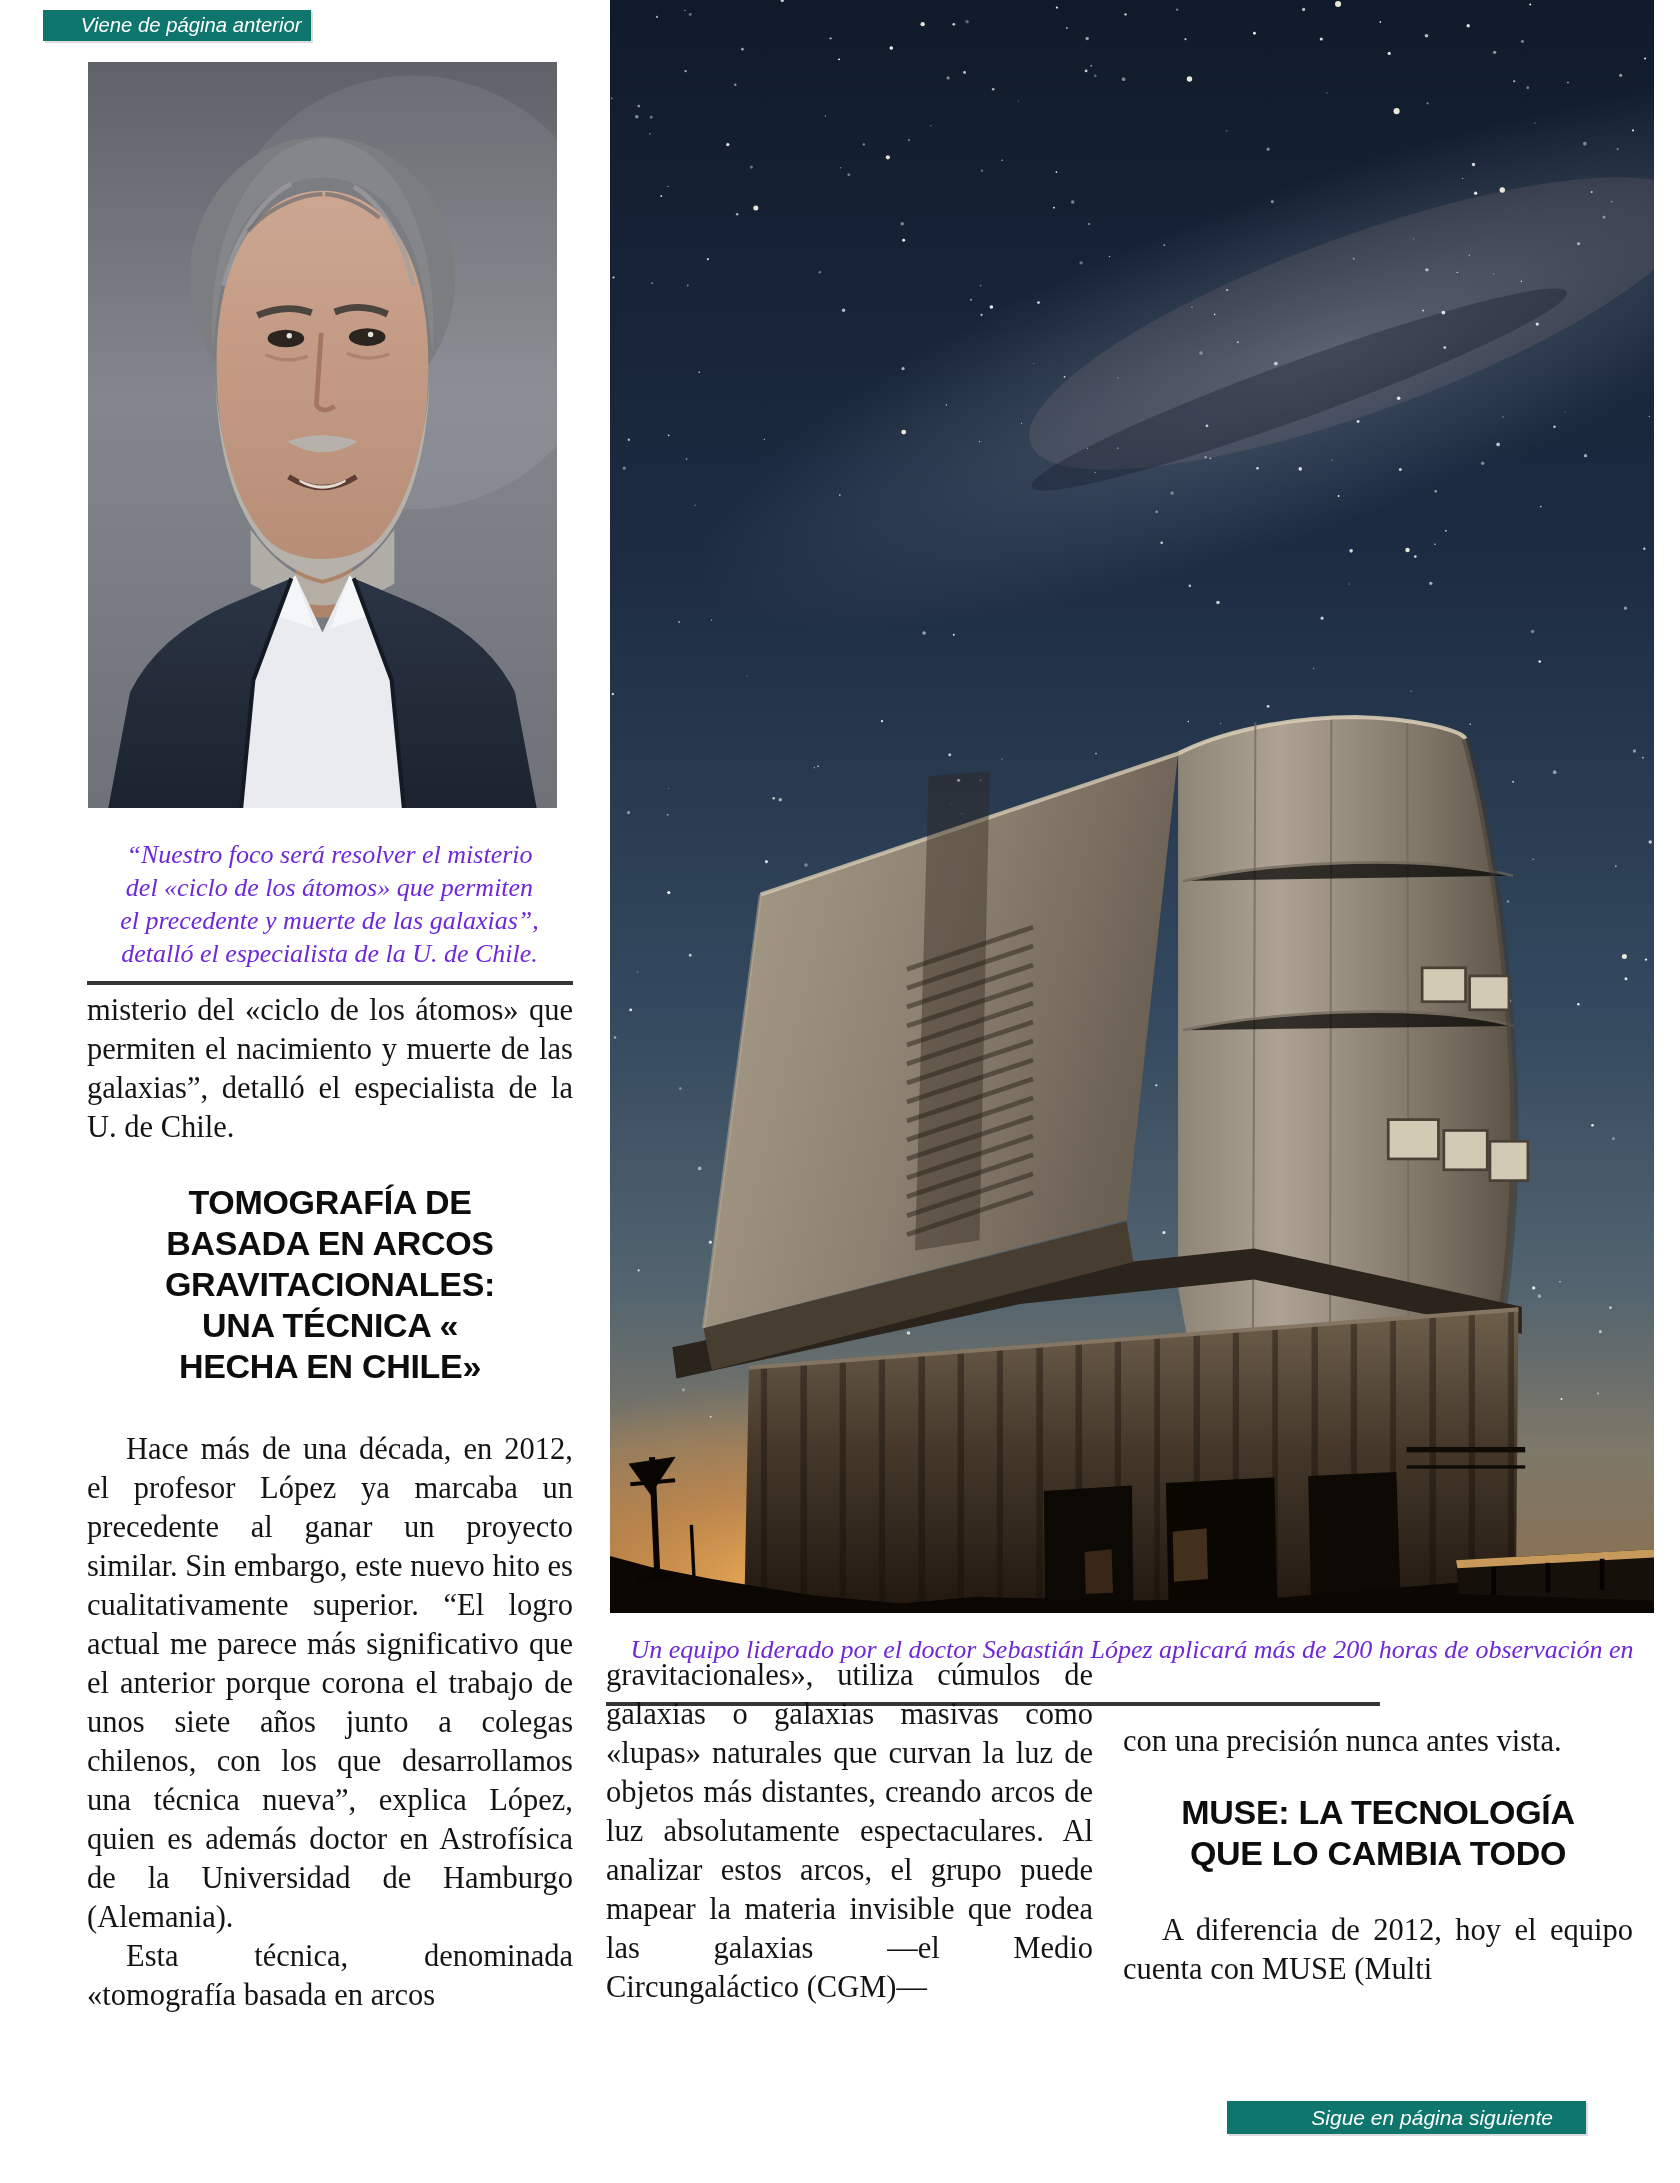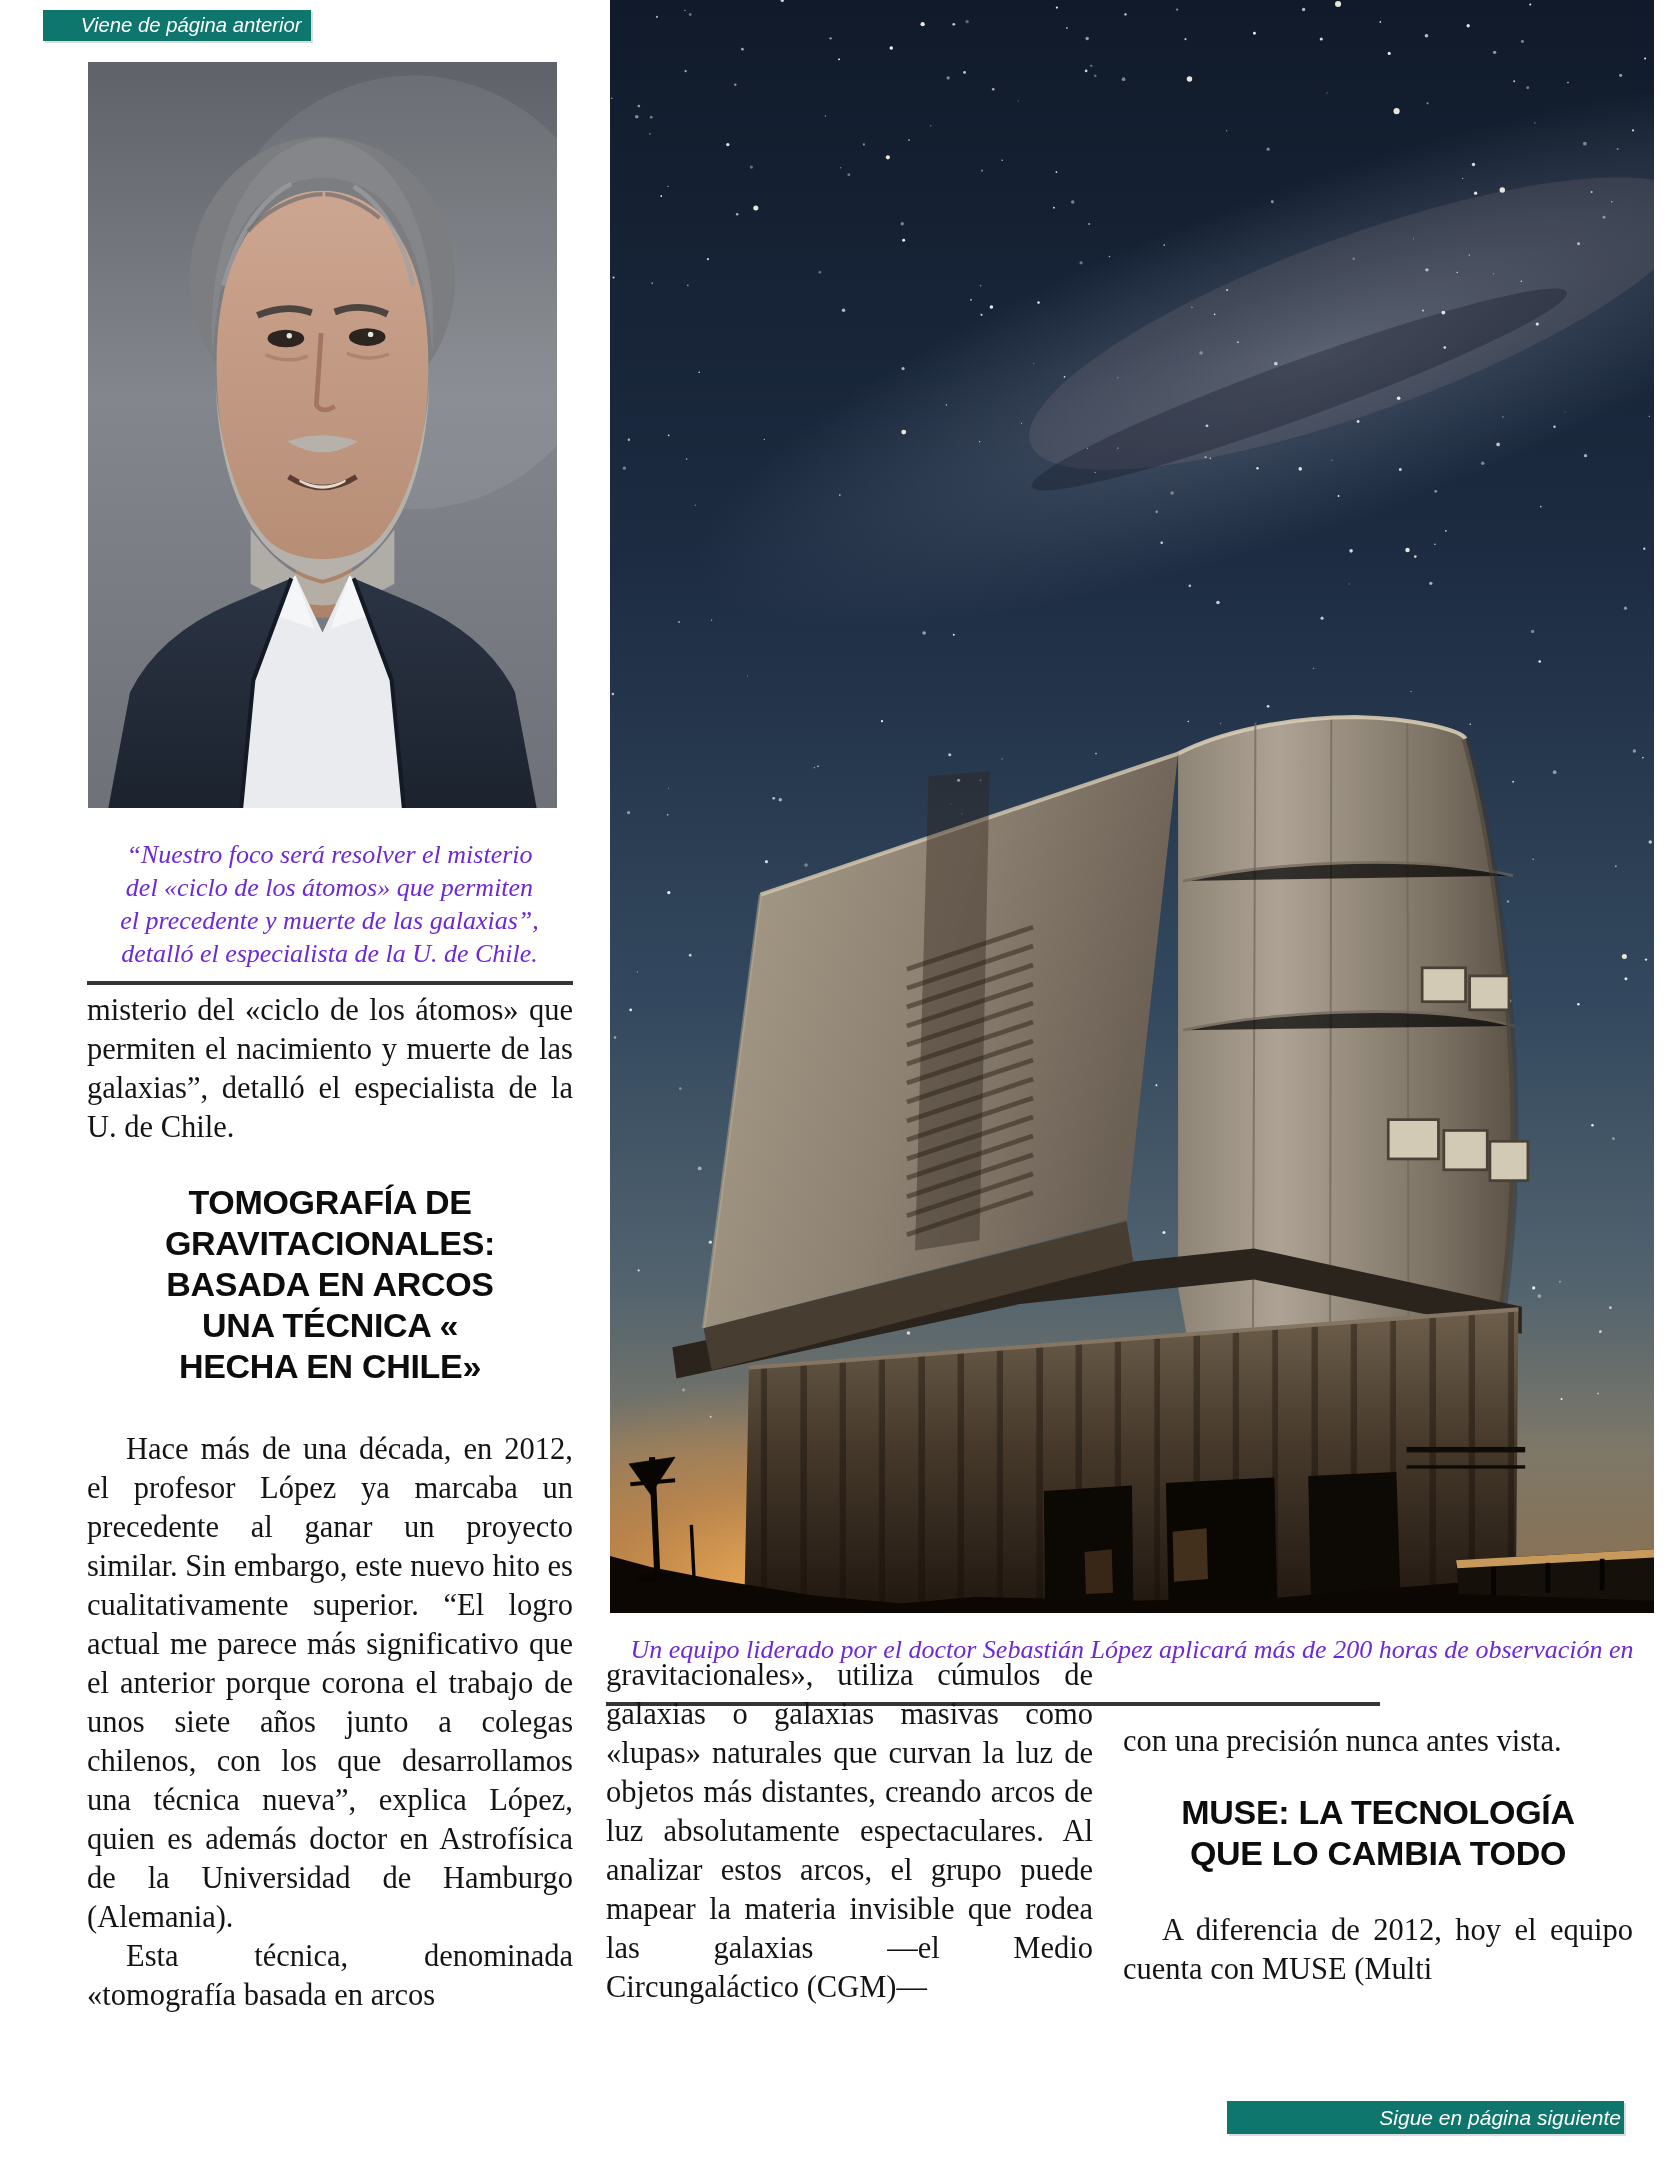--- a/index.html
+++ b/index.html
@@ -7,21 +7,21 @@
     width:1680px;height:2183px;position:relative;background:#ffffff;
     font-family:"Liberation Serif",serif;color:#1a1a1a;overflow:hidden;
   }
   .banner{
     position:absolute;background:#0f766e;color:#ffffff;
     font-family:"Liberation Sans",sans-serif;font-style:italic;
     display:flex;align-items:center;box-sizing:border-box;
     box-shadow:2px 2px 0 #dcdcdc;
   }
   #top-banner{left:43px;top:10.2px;width:268px;height:31px;font-size:20.3px;justify-content:flex-end;padding-right:9.5px;}
-  #bottom-banner{left:1227px;top:2101px;width:397px;height:33px;font-size:21px;justify-content:flex-end;padding-right:3px;}
+  #bottom-banner{left:1227px;top:2101px;width:359px;height:33px;font-size:21px;justify-content:flex-end;padding-right:33px;}
   .photo{position:absolute;overflow:hidden;}
   #portrait{left:88px;top:62px;width:469px;height:746px;}
   #telescope{left:610px;top:0px;width:1044px;height:1613px;}
   .caption{position:absolute;font-style:italic;text-align:center;color:#6d28d9;}
   #portrait-caption{left:80px;top:838px;width:499px;font-size:26px;line-height:33px;}
   #telescope-caption{left:610px;top:1632px;width:1044px;font-size:26px;line-height:35px;}
   .cap-line{white-space:nowrap;}
   .rule{position:absolute;background:#353535;height:4.1px;}
   #rule-left{left:87px;top:981px;width:486px;}
   #rule-mid{left:606px;top:1702px;width:774px;}
@@ -103,22 +103,22 @@
   <div class="cap-line">el precedente y muerte de las galaxias”,</div>
   <div class="cap-line">detalló el especialista de la U. de Chile.</div>
 </div>
 
 <div class="rule" id="rule-left"></div>
 
 <div class="col" id="col1">
   <p>misterio del «ciclo de los átomos» que permiten el nacimiento y muerte de las galaxias”, detalló el especialista de la U. de Chile.</p>
   <div class="heading">
     <div>TOMOGRAFÍA DE</div>
+    <div>BASADA EN ARCOS</div>
     <div>GRAVITACIONALES:</div>
-    <div>BASADA EN ARCOS</div>
     <div>UNA TÉCNICA «</div>
     <div>HECHA EN CHILE»</div>
   </div>
   <p class="indent">Hace más de una década, en 2012, el profesor López ya marcaba un precedente al ganar un proyecto similar. Sin embargo, este nuevo hito es cualitativamente superior. “El logro actual me parece más significativo que el anterior porque corona el trabajo de unos siete años junto a colegas chilenos, con los que desarrollamos una técnica nueva”, explica López, quien es además doctor en Astrofísica de la Universidad de Hamburgo (Alemania).</p>
   <p class="indent">Esta técnica, denominada «tomografía basada en arcos</p>
 </div>
 
 <div class="photo" id="telescope">
   <svg viewBox="0 0 1540 2380" preserveAspectRatio="none">
     <defs>

